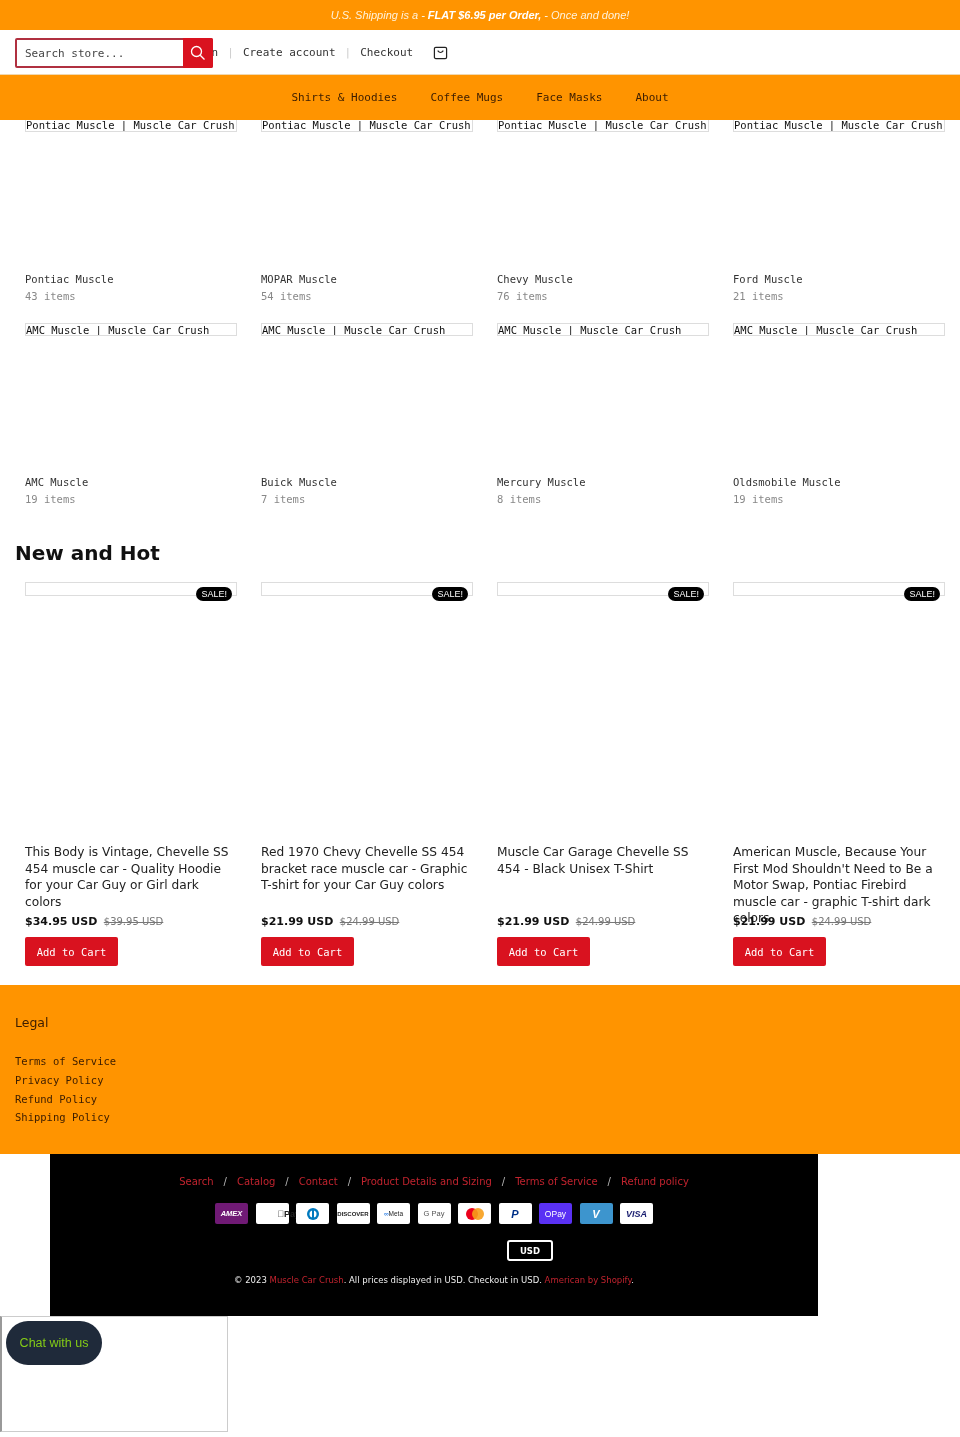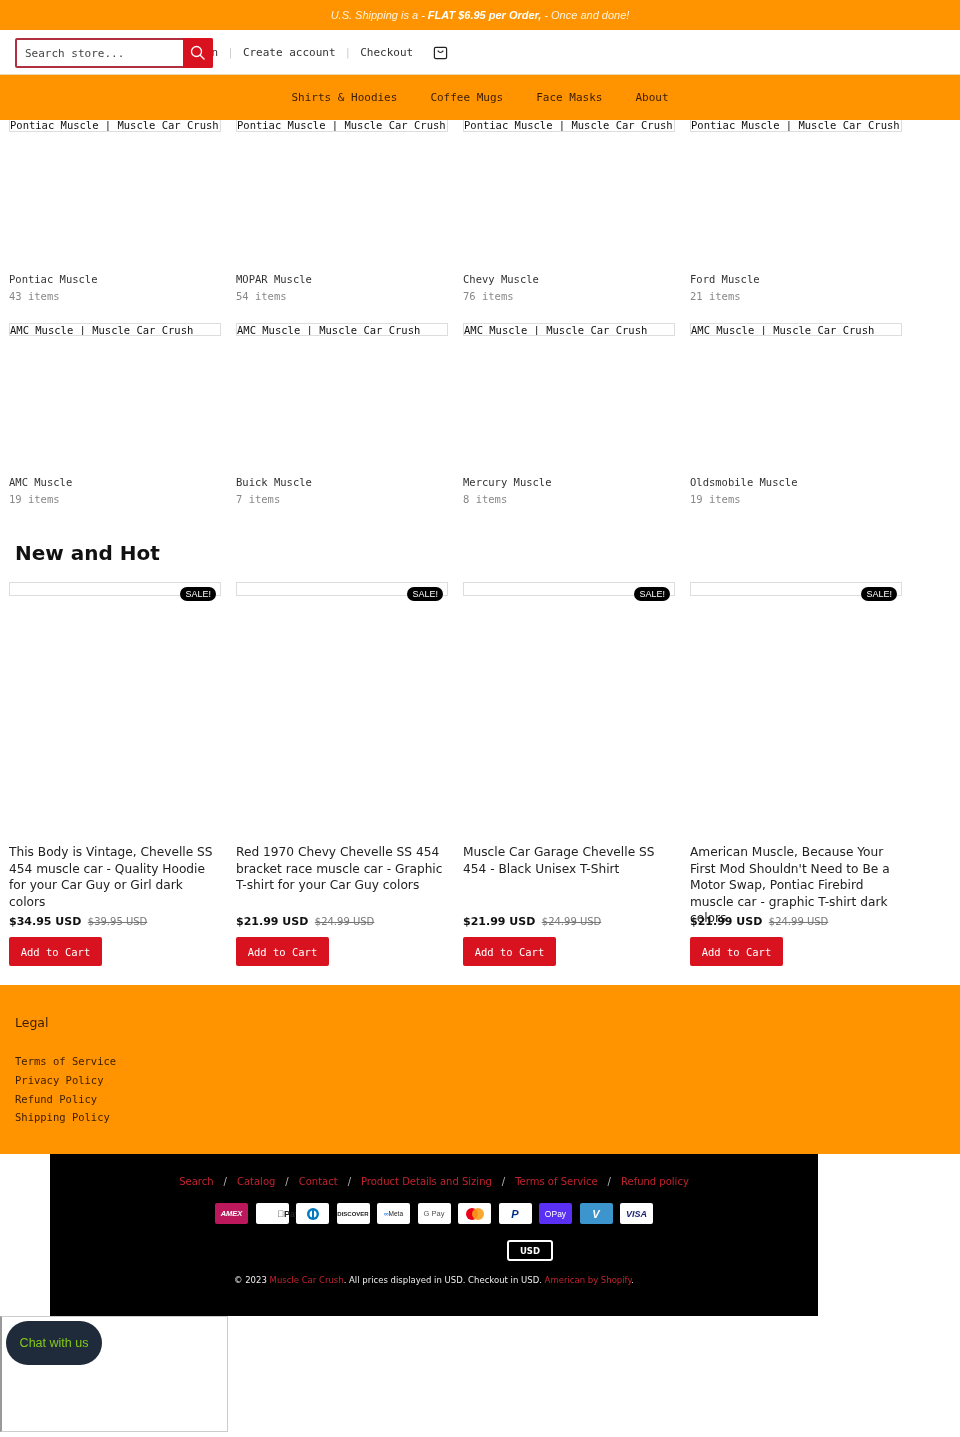--- a/index.html
+++ b/index.html
@@ -15,21 +15,21 @@
   .search-box input::placeholder { color: #444; }
   .search-btn { width: 30px; background: #d9121f; display: flex; align-items: center; justify-content: center; cursor: pointer; margin: -2px -2px -2px 0; border-radius: 0 2px 2px 0; }
   .account-links { position: absolute; left: 205px; top: 0; height: 45px; display: flex; align-items: center; font-size: 11px; color: #333; }
   .account-links .sep { color: #ccc; margin: 0 9px; }
   .account-links a { color: #333; text-decoration: none; }
   .cart-icon { margin-left: 20px; display: flex; align-items: center; }
 
   .nav { height: 45px; background: #ff9400; display: flex; align-items: center; justify-content: center; gap: 0; }
   .nav a { font-size: 11px; color: #3a1c00; text-decoration: none; margin: 0 16.5px; }
 
-  .grid { display: grid; grid-template-columns: repeat(4, 212px); column-gap: 15px; padding: 0 9px; }
+  .grid { display: grid; grid-template-columns: repeat(4, 212px); column-gap: 24px; padding: 0 25px; }
   .coll { height: 203px; position: relative; }
   .coll-img { height: 12px; border: 1px solid #ddd; border-top: none; font-size: 10.5px; line-height: 10px; color: #111; padding-left: 0; white-space: nowrap; overflow: hidden; }
   .coll-row1 .coll-img { margin-top: 0; }
   .coll-row2 .coll-img { border-top: 1px solid #ddd; height: 13px; line-height: 12px; }
   .coll-title { position: absolute; top: 153px; left: 0; font-size: 10.5px; color: #333; }
   .coll-count { position: absolute; top: 170px; left: 0; font-size: 10.5px; color: #888; }
 
   .section-title { font-family: "DejaVu Sans", sans-serif; font-size: 20px; color: #111; padding: 15px 15px 0 15px; height: 56px; }
 
   .product { height: 414px; position: relative; }
@@ -199,21 +199,21 @@
     <a href="#">Shipping Policy</a>
   </div>
 </footer>
 
 <div class="footer-bottom">
   <div class="footer-links">
     <a href="#">Search</a><span class="slash">/</span><a href="#">Catalog</a><span class="slash">/</span><a href="#">Contact</a><span class="slash">/</span><a href="#">Product Details and Sizing</a><span class="slash">/</span><a href="#">Terms of Service</a><span class="slash">/</span><a href="#">Refund policy</a>
   </div>
 
   <div class="payments">
-    <div class="pay" style="background:#be185d;color:#fff;font-style:italic;">AMEX</div>
+    <div class="pay" style="background:#701a75;color:#fff;font-style:italic;">AMEX</div>
     <div class="pay">
         <span style="font-size:9px;padding-left:33px;">Pay</span>
       </div>
     <div class="pay">
       <svg width="20" height="14" viewBox="0 0 20 14">
           <circle cx="10" cy="7" r="6" fill="#0079be"></circle>
           <circle cx="10" cy="7" r="3.5" fill="#fff"></circle>
           <rect x="9" y="3" width="2" height="8" fill="#0079be"></rect>
         </svg>
     </div>

